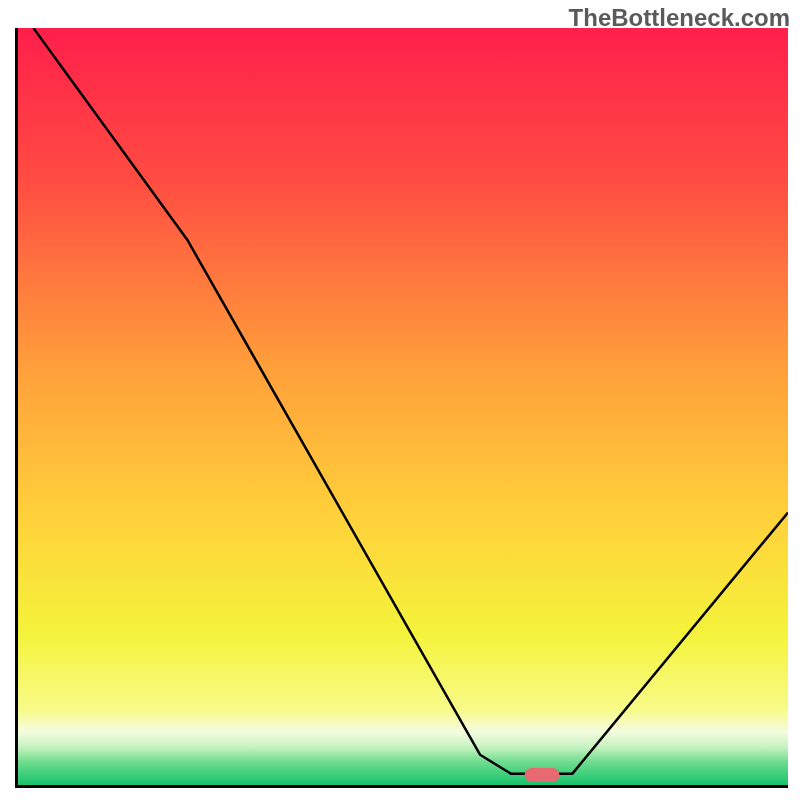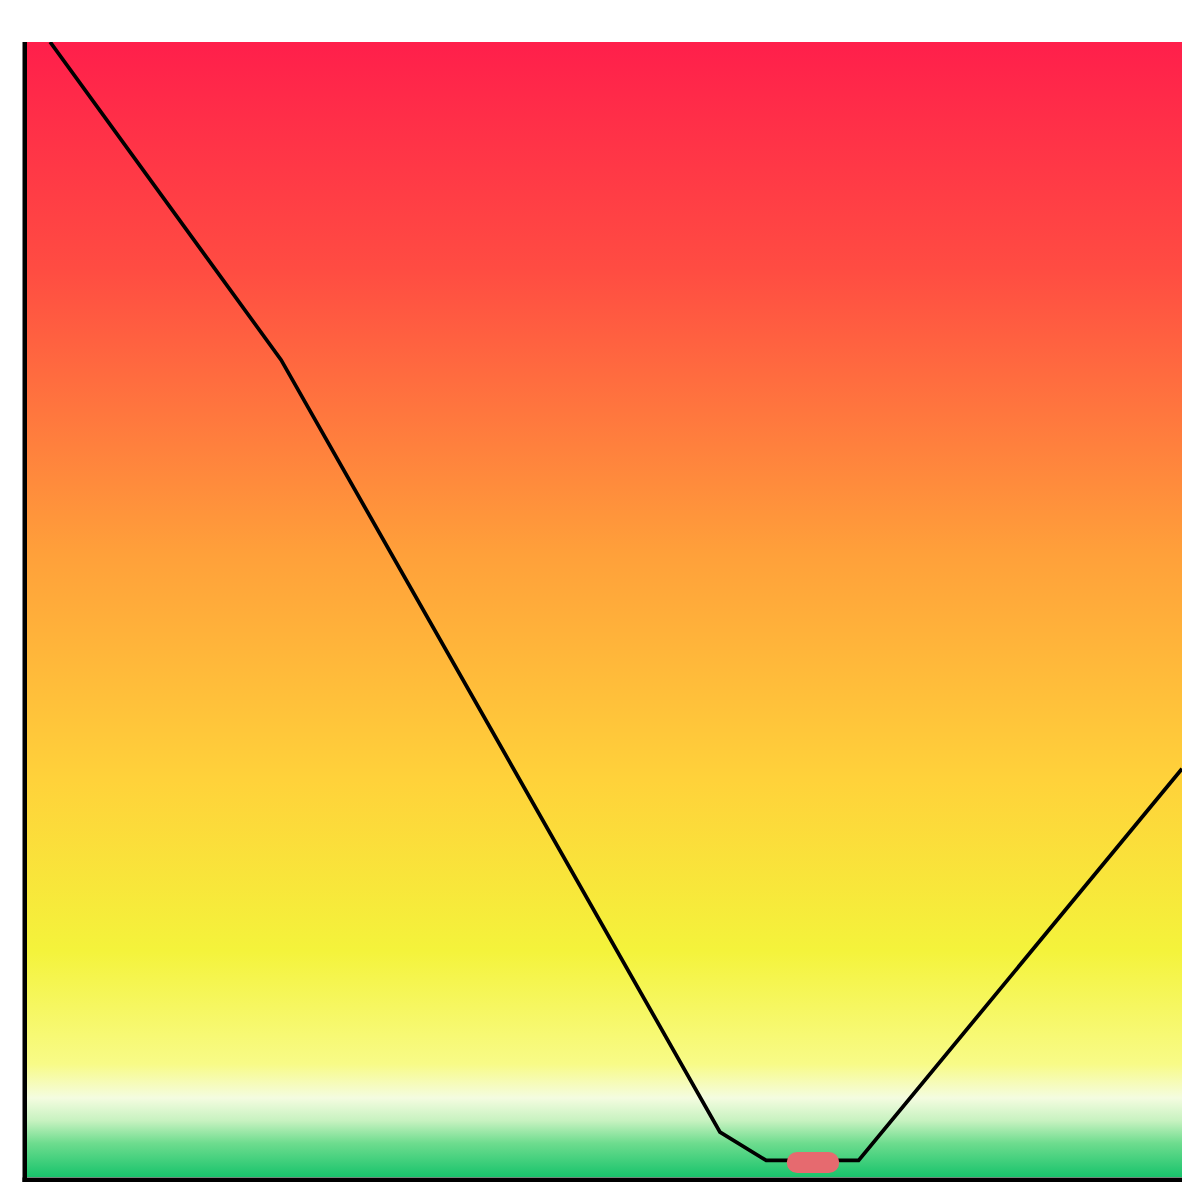--- a/index.html
+++ b/index.html
@@ -55,20 +55,21 @@
     width: 100%;
     height: 100%;
     z-index: 5;
   }
 </style>
 </head>
 <body>
 
 <div class="container">
 
+  <div class="watermark">TheBottleneck.com</div>
 
   <div class="plot-area">
 
     <svg class="gradient-bg" viewBox="0 0 100 100" preserveAspectRatio="none">
       <defs>
         <linearGradient id="bg-grad" x1="0" y1="0" x2="0" y2="1">
 
         <stop offset="0%" stop-color="#ff1f4b"></stop>
             <stop offset="20%" stop-color="#ff4c42"></stop>
             <stop offset="45%" stop-color="#ffa03a"></stop>

